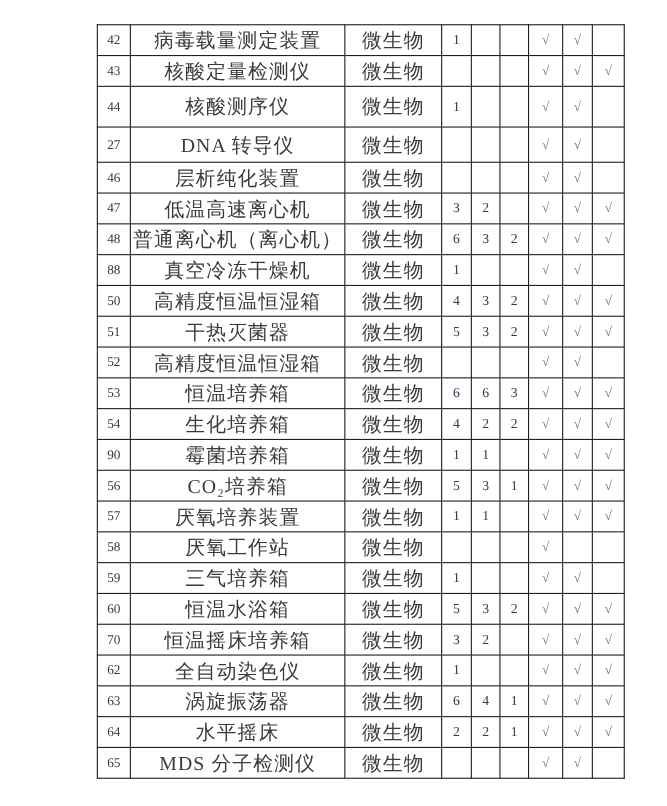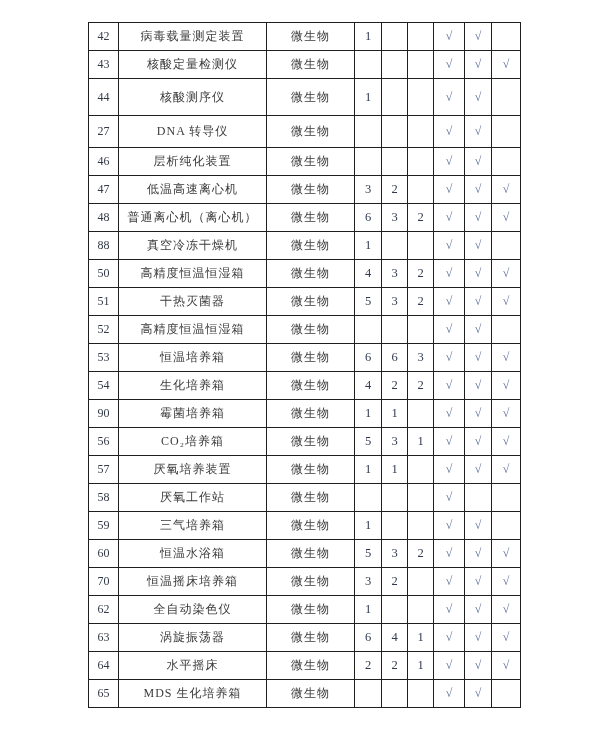--- a/index.html
+++ b/index.html
@@ -44,21 +44,21 @@
   col.w-n3   { width: 26px; }
   col.w-c1   { width: 31px; }
   col.w-c2   { width: 27px; }
   col.w-c3   { width: 29px; }
 
   td.c-no {
     font-size: 12px;
     color: #333a46;
   }
   td.c-name, td.c-cat {
-    font-size: 12px;
+    font-size: 18px;
     color: #3a3a3a;
     letter-spacing: 1px;
   }
   td.c-num {
     font-size: 12.5px;
     color: #2f3a50;
   }
   td.c-chk {
     font-size: 12px;
     color: #5f6f9b;
@@ -329,21 +329,21 @@
     <td class="c-cat">微生物</td>
     <td class="c-num">2</td>
     <td class="c-num">2</td>
     <td class="c-num">1</td>
     <td class="c-chk">√</td>
     <td class="c-chk">√</td>
     <td class="c-chk">√</td>
   </tr>
         <tr>
     <td class="c-no">65</td>
-    <td class="c-name">MDS 生化培养箱</td>
+    <td class="c-name">MDS 分子检测仪</td>
     <td class="c-cat">微生物</td>
     <td class="c-num"></td>
     <td class="c-num"></td>
     <td class="c-num"></td>
     <td class="c-chk">√</td>
     <td class="c-chk">√</td>
     <td class="c-chk"></td>
   </tr>
       </tbody>
   </table>

